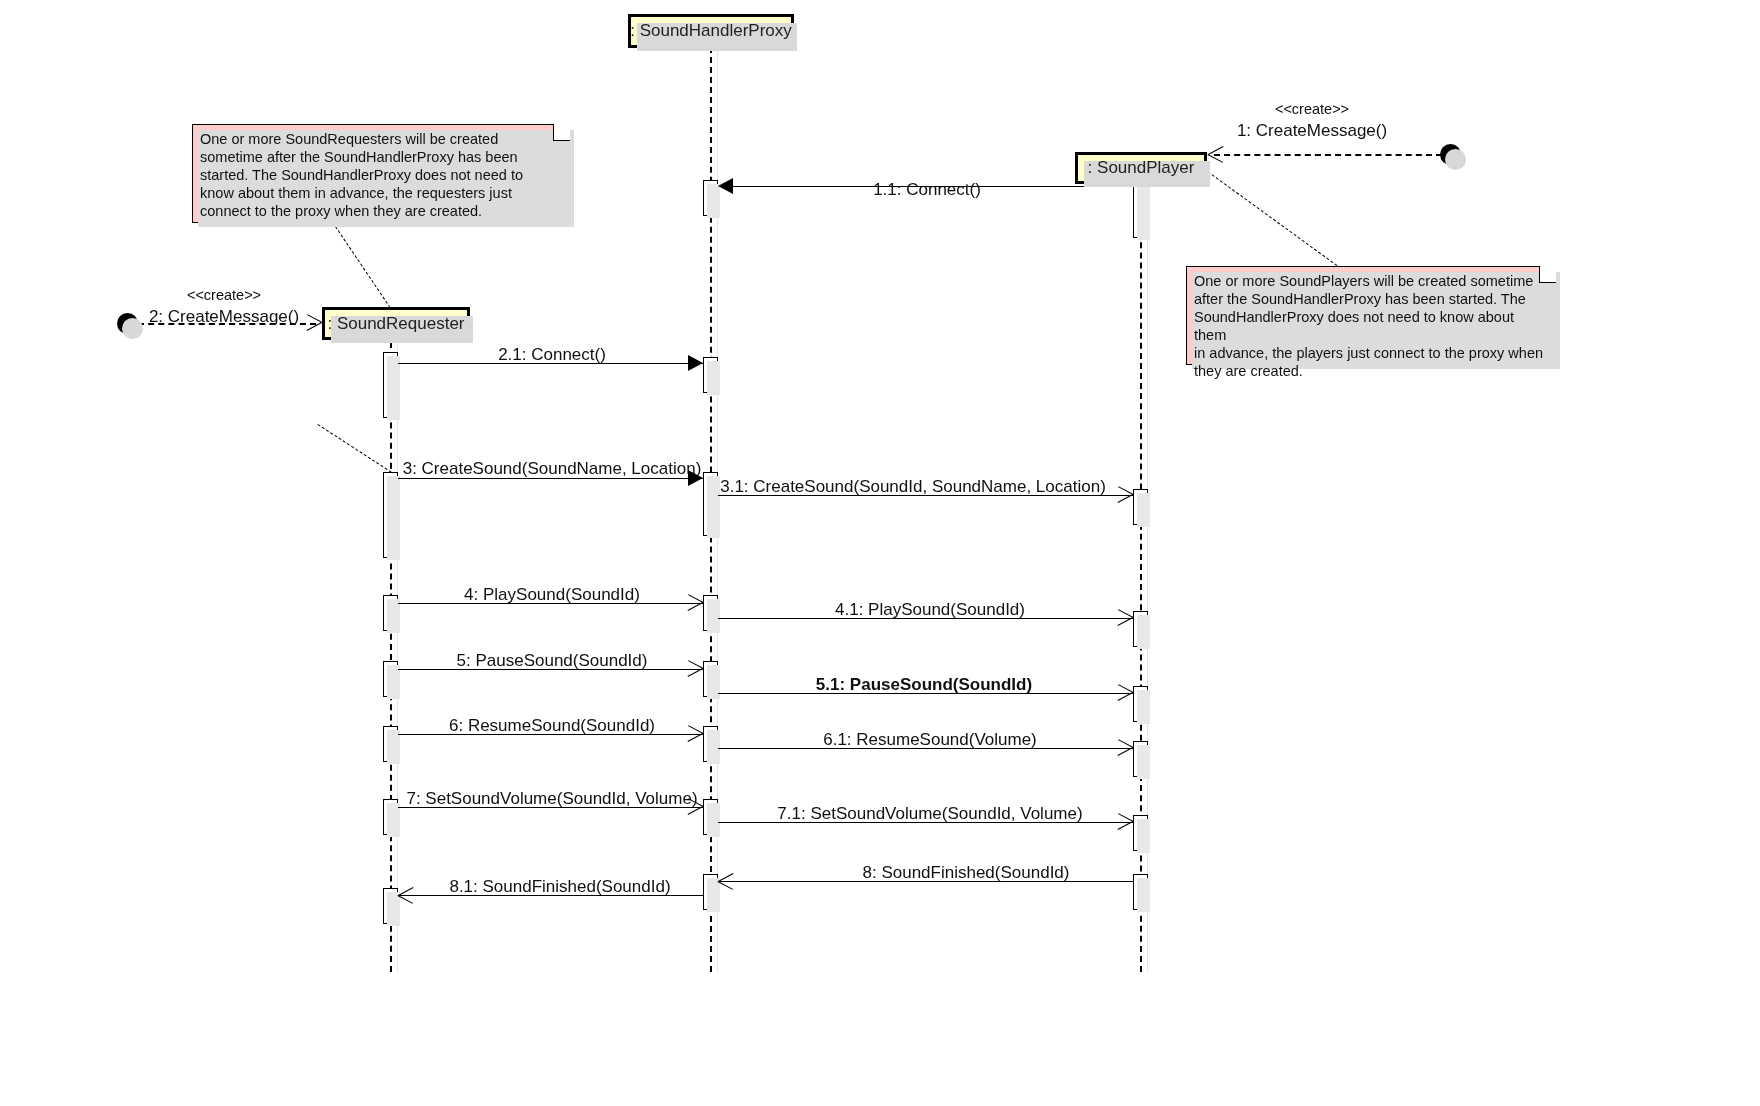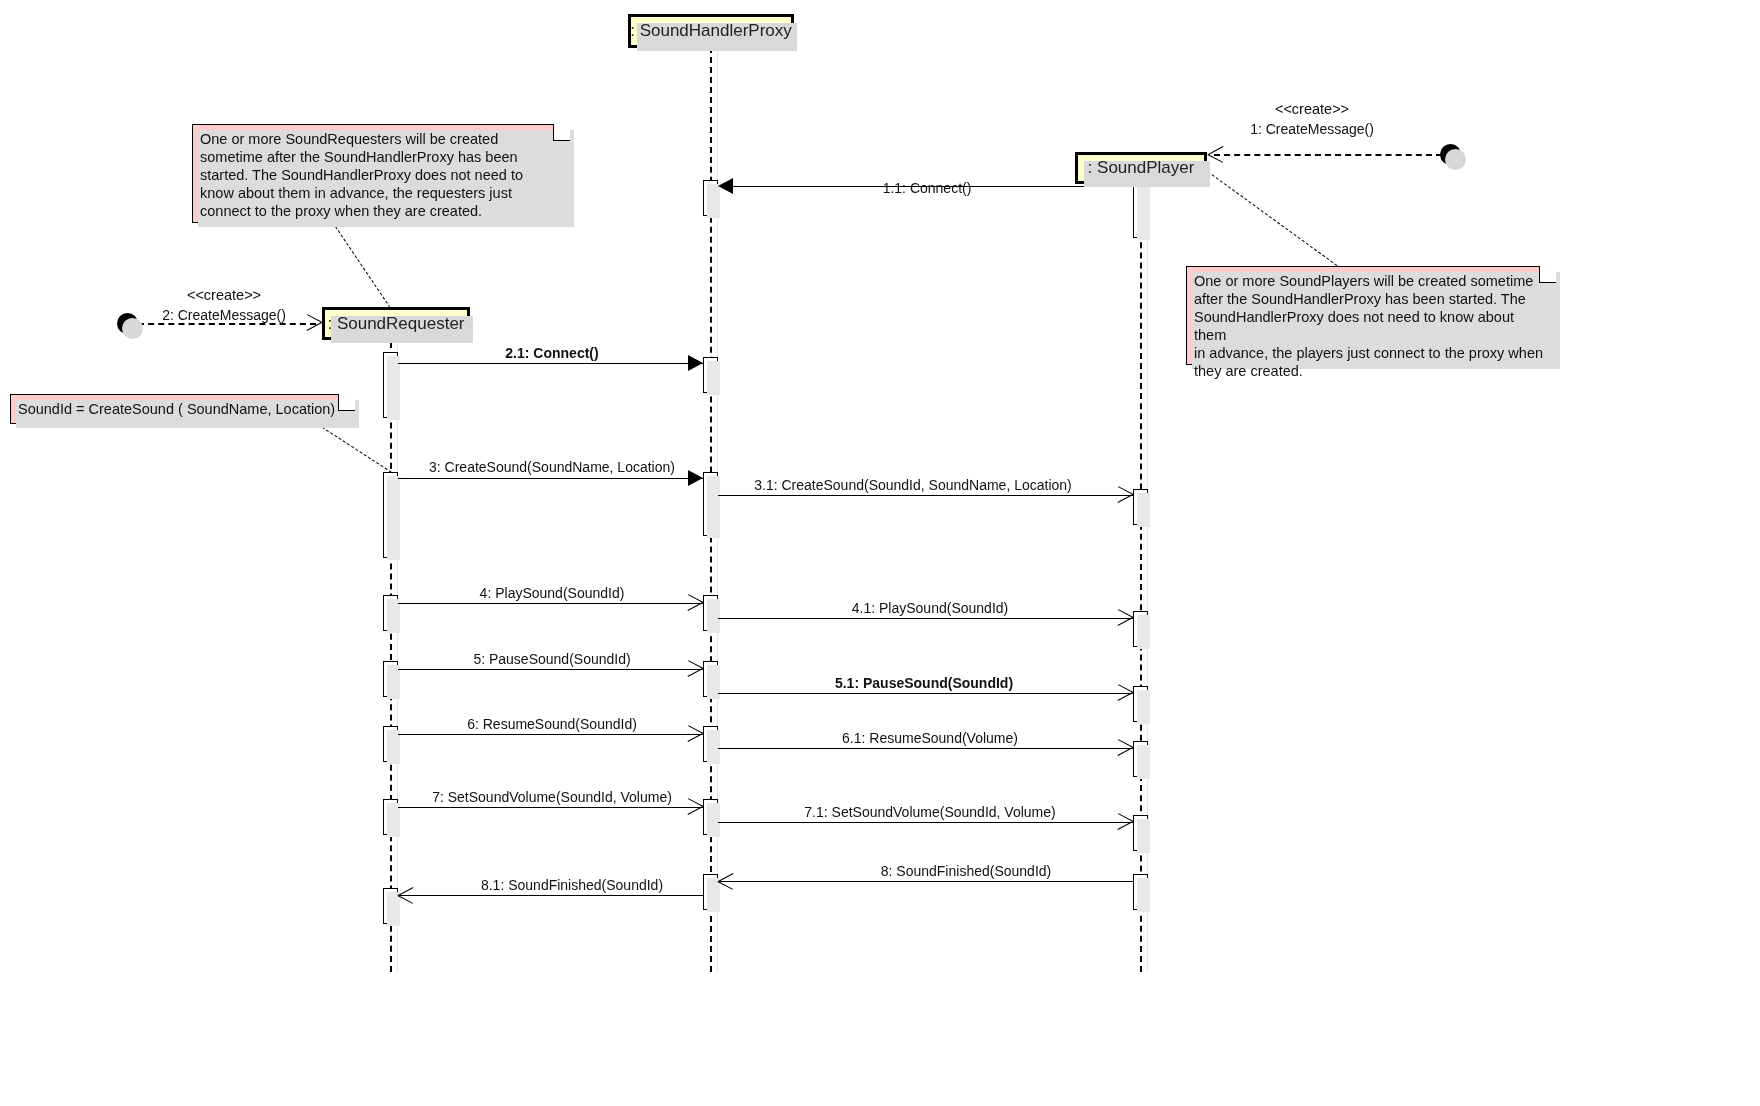--- a/index.html
+++ b/index.html
@@ -79,21 +79,21 @@
 
   
   .msgline{
     position:absolute;height:0;
     border-top:1.6px solid #000;
     z-index:12;
   }
   .msgline.dash{border-top:2px dashed #000;}
   .msglabel{
     position:absolute;
-    font-size:14px;color:#111;
+    font-size:17px;color:#111;
     white-space:nowrap;
     z-index:14;
   }
   .msglabel.center{transform:translateX(-50%);text-align:center;}
 
   
   .arrow-solid{
     position:absolute;width:0;height:0;z-index:15;
     border-top:8px solid transparent;
     border-bottom:8px solid transparent;
@@ -256,21 +256,21 @@
   <div class="arrow-solid left" style="left:718px;top:178px;"></div>
 
   <div class="stereo" style="left:224px;top:287px;">&lt;&lt;create&gt;&gt;</div>
   <div class="msglabel center" style="left:224px;top:307px;">2: CreateMessage()</div>
   <div class="msgline dash" style="left:138px;top:323px;width:178px;"></div>
   <div class="arrow-open right" style="left:322px;top:323px;">
       <i class="a"></i>
       <i class="b"></i>
     </div>
 
-  <div class="msglabel center" style="left:552px;top:345px;font-weight:bold;">2.1: Connect()</div>
+  <div class="msglabel center" style="left:552px;top:345px;">2.1: Connect()</div>
   <div class="msgline" style="left:398px;top:363px;width:305px;"></div>
   <div class="arrow-solid right" style="left:688px;top:355px;"></div>
 
   <div class="msglabel center" style="left:552px;top:459px;">3: CreateSound(SoundName, Location)</div>
   <div class="msgline" style="left:398px;top:478px;width:305px;"></div>
   <div class="arrow-solid right" style="left:688px;top:470px;"></div>
 
   <div class="msglabel center" style="left:913px;top:477px;">3.1: CreateSound(SoundId, SoundName, Location)</div>
   <div class="msgline" style="left:718px;top:495px;width:415px;"></div>
   <div class="arrow-open right" style="left:1133px;top:495px;">
@@ -334,21 +334,21 @@
       <i class="b"></i>
     </div>
 
   <div class="msglabel center" style="left:966px;top:863px;">8: SoundFinished(SoundId)</div>
   <div class="msgline" style="left:718px;top:881px;width:415px;"></div>
   <div class="arrow-open left" style="left:718px;top:881px;">
       <i class="a"></i>
       <i class="b"></i>
     </div>
 
-  <div class="msglabel center" style="left:552px;top:877px;padding-left:40px;">8.1: SoundFinished(SoundId)</div>
+  <div class="msglabel center" style="left:540px;top:877px;padding-left:40px;">8.1: SoundFinished(SoundId)</div>
   <div class="msgline" style="left:398px;top:895px;width:305px;"></div>
   <div class="arrow-open left" style="left:398px;top:895px;">
       <i class="a"></i>
       <i class="b"></i>
     </div>
 
   <div class="leader" style="left:333px;top:222px;width:103px;transform:rotate(56deg);"></div>
 
   <div class="leader" style="left:1345px;top:272px;width:170px;transform:rotate(216deg);"></div>
 
@@ -367,19 +367,14 @@
   <div class="note" style="left:192px;top:124px;width:378px;height:99px;">
     <div class="nshadow"></div>
     <div class="fold"></div>
     <div class="note-text">One or more SoundRequesters will be created
 sometime after the SoundHandlerProxy has been
 started. The SoundHandlerProxy does not need to
 know about them in advance, the requesters just
 connect to the proxy when they are created.</div>
   </div>
 
-  <div class="note" style="left:10px;top:394px;width:345px;height:30px;">
-    <div class="nshadow"></div>
-    <div class="fold"></div>
-    <div class="note-text">SoundId = CreateSound ( SoundName, Location)</div>
-  </div>
 
 </div>
 
 </body></html>

